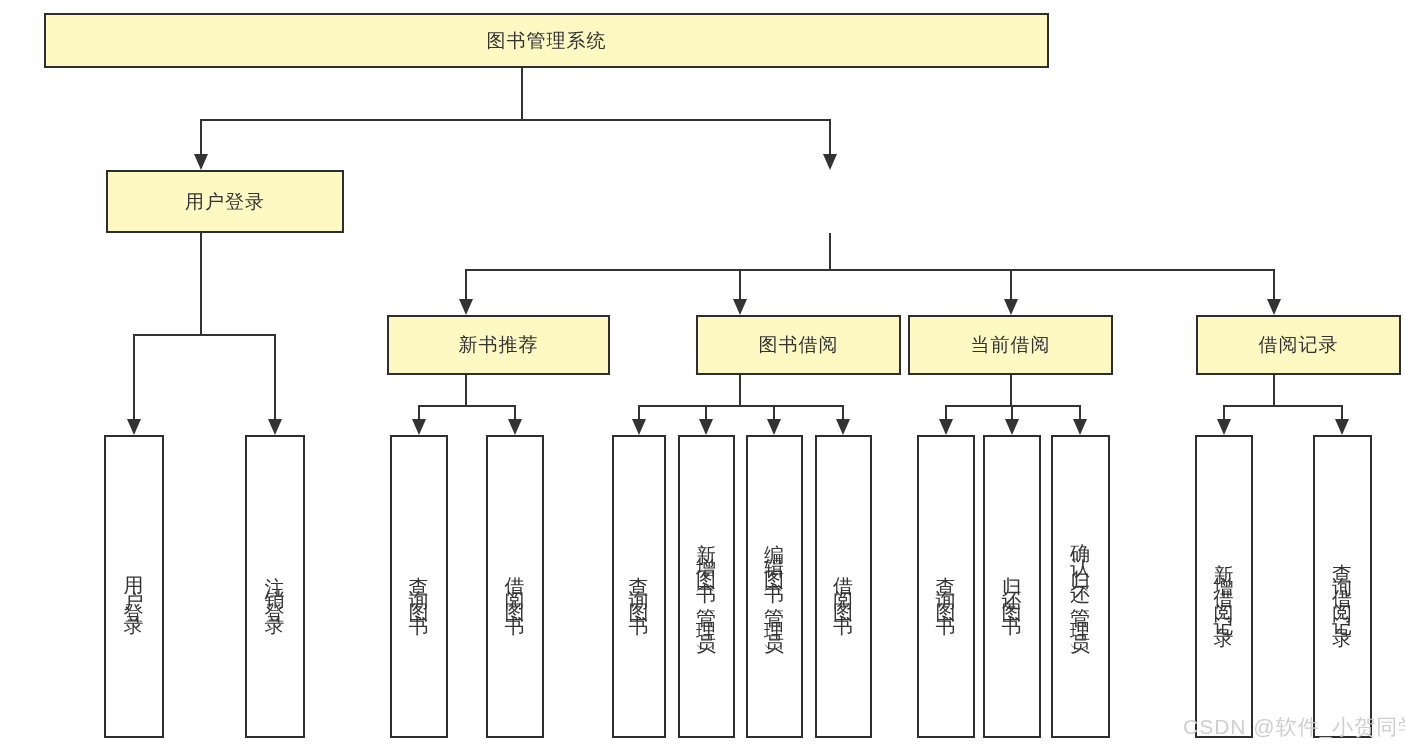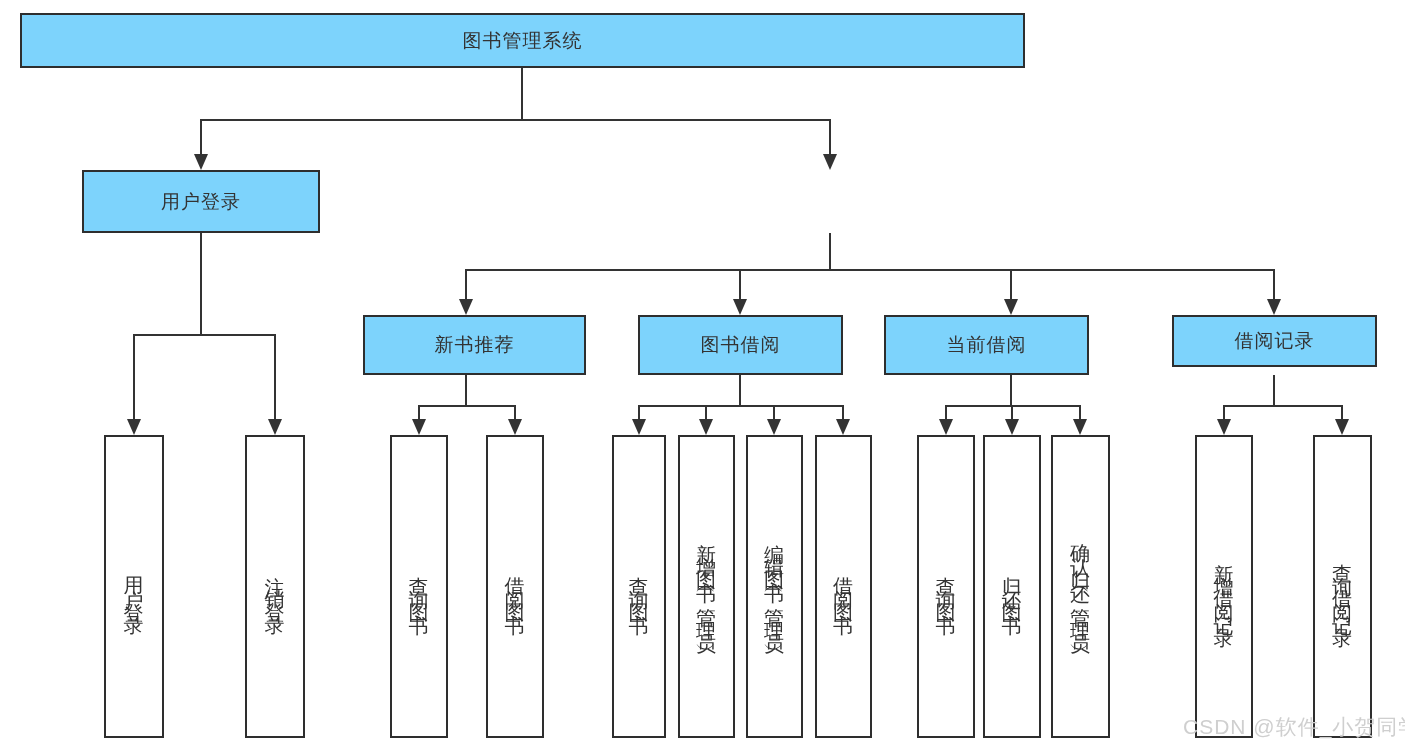--- a/index.html
+++ b/index.html
@@ -1,23 +1,23 @@
 <!DOCTYPE html>
 <html><head>
 <meta charset="utf-8">
 <style>
   html,body { margin:0; padding:0; background:#ffffff; }
   .canvas {
     position:relative; width:1405px; height:747px; background:#ffffff;
     font-family:"Liberation Sans", sans-serif; color:#333333; overflow:hidden;
   }
   .hbox {
-    position:absolute; background:#7dd3fc; border:2px solid #2e2e2e;
+    position:absolute; background:#fef9c3; border:2px solid #2e2e2e;
     display:flex; align-items:center; justify-content:center;
-    font-size:19px; letter-spacing:1px; box-sizing:border-box; z-index:2;
+    font-size:19px; letter-spacing:1px; box-sizing:border-box; z-index:2;margin-left:24px;
   }
   .vbox {
     position:absolute; background:#ffffff; border:2px solid #2e2e2e;
     box-sizing:border-box; z-index:2;
   }
   .vtext {
     position:absolute; left:50%; top:50%; transform:translate(-50%,-50%);
     writing-mode:vertical-rl; text-orientation:mixed; white-space:nowrap;
     font-size:20px; letter-spacing:13px; line-height:1;
   }
@@ -68,27 +68,27 @@
   <div class="vline" style="left:739px;top:269px;height:31px"></div>
   <div class="arr" style="left:733px;top:299px"></div>
   <div class="vline" style="left:1010px;top:269px;height:31px"></div>
   <div class="arr" style="left:1004px;top:299px"></div>
   <div class="vline" style="left:1273px;top:269px;height:31px"></div>
   <div class="arr" style="left:1267px;top:299px"></div>
 
   <div class="hbox" style="left:363px;top:315px;width:223px;height:60px">
     <span>新书推荐</span>
   </div>
-  <div class="hbox" style="left:638px;top:315px;width:205px;height:60px">
+  <div class="hbox" style="left:672px;top:315px;width:205px;height:60px">
     <span>图书借阅</span>
   </div>
   <div class="hbox" style="left:884px;top:315px;width:205px;height:60px">
     <span>当前借阅</span>
   </div>
-  <div class="hbox" style="left:1172px;top:315px;width:205px;height:52px">
+  <div class="hbox" style="left:1172px;top:315px;width:205px;height:60px">
     <span>借阅记录</span>
   </div>
 
   <div class="vline" style="left:465px;top:375px;height:32px"></div>
   <div class="hline" style="left:418px;top:405px;width:98px"></div>
   <div class="vline" style="left:418px;top:405px;height:15px"></div>
   <div class="arr" style="left:412px;top:419px"></div>
   <div class="vline" style="left:514px;top:405px;height:15px"></div>
   <div class="arr" style="left:508px;top:419px"></div>
 

